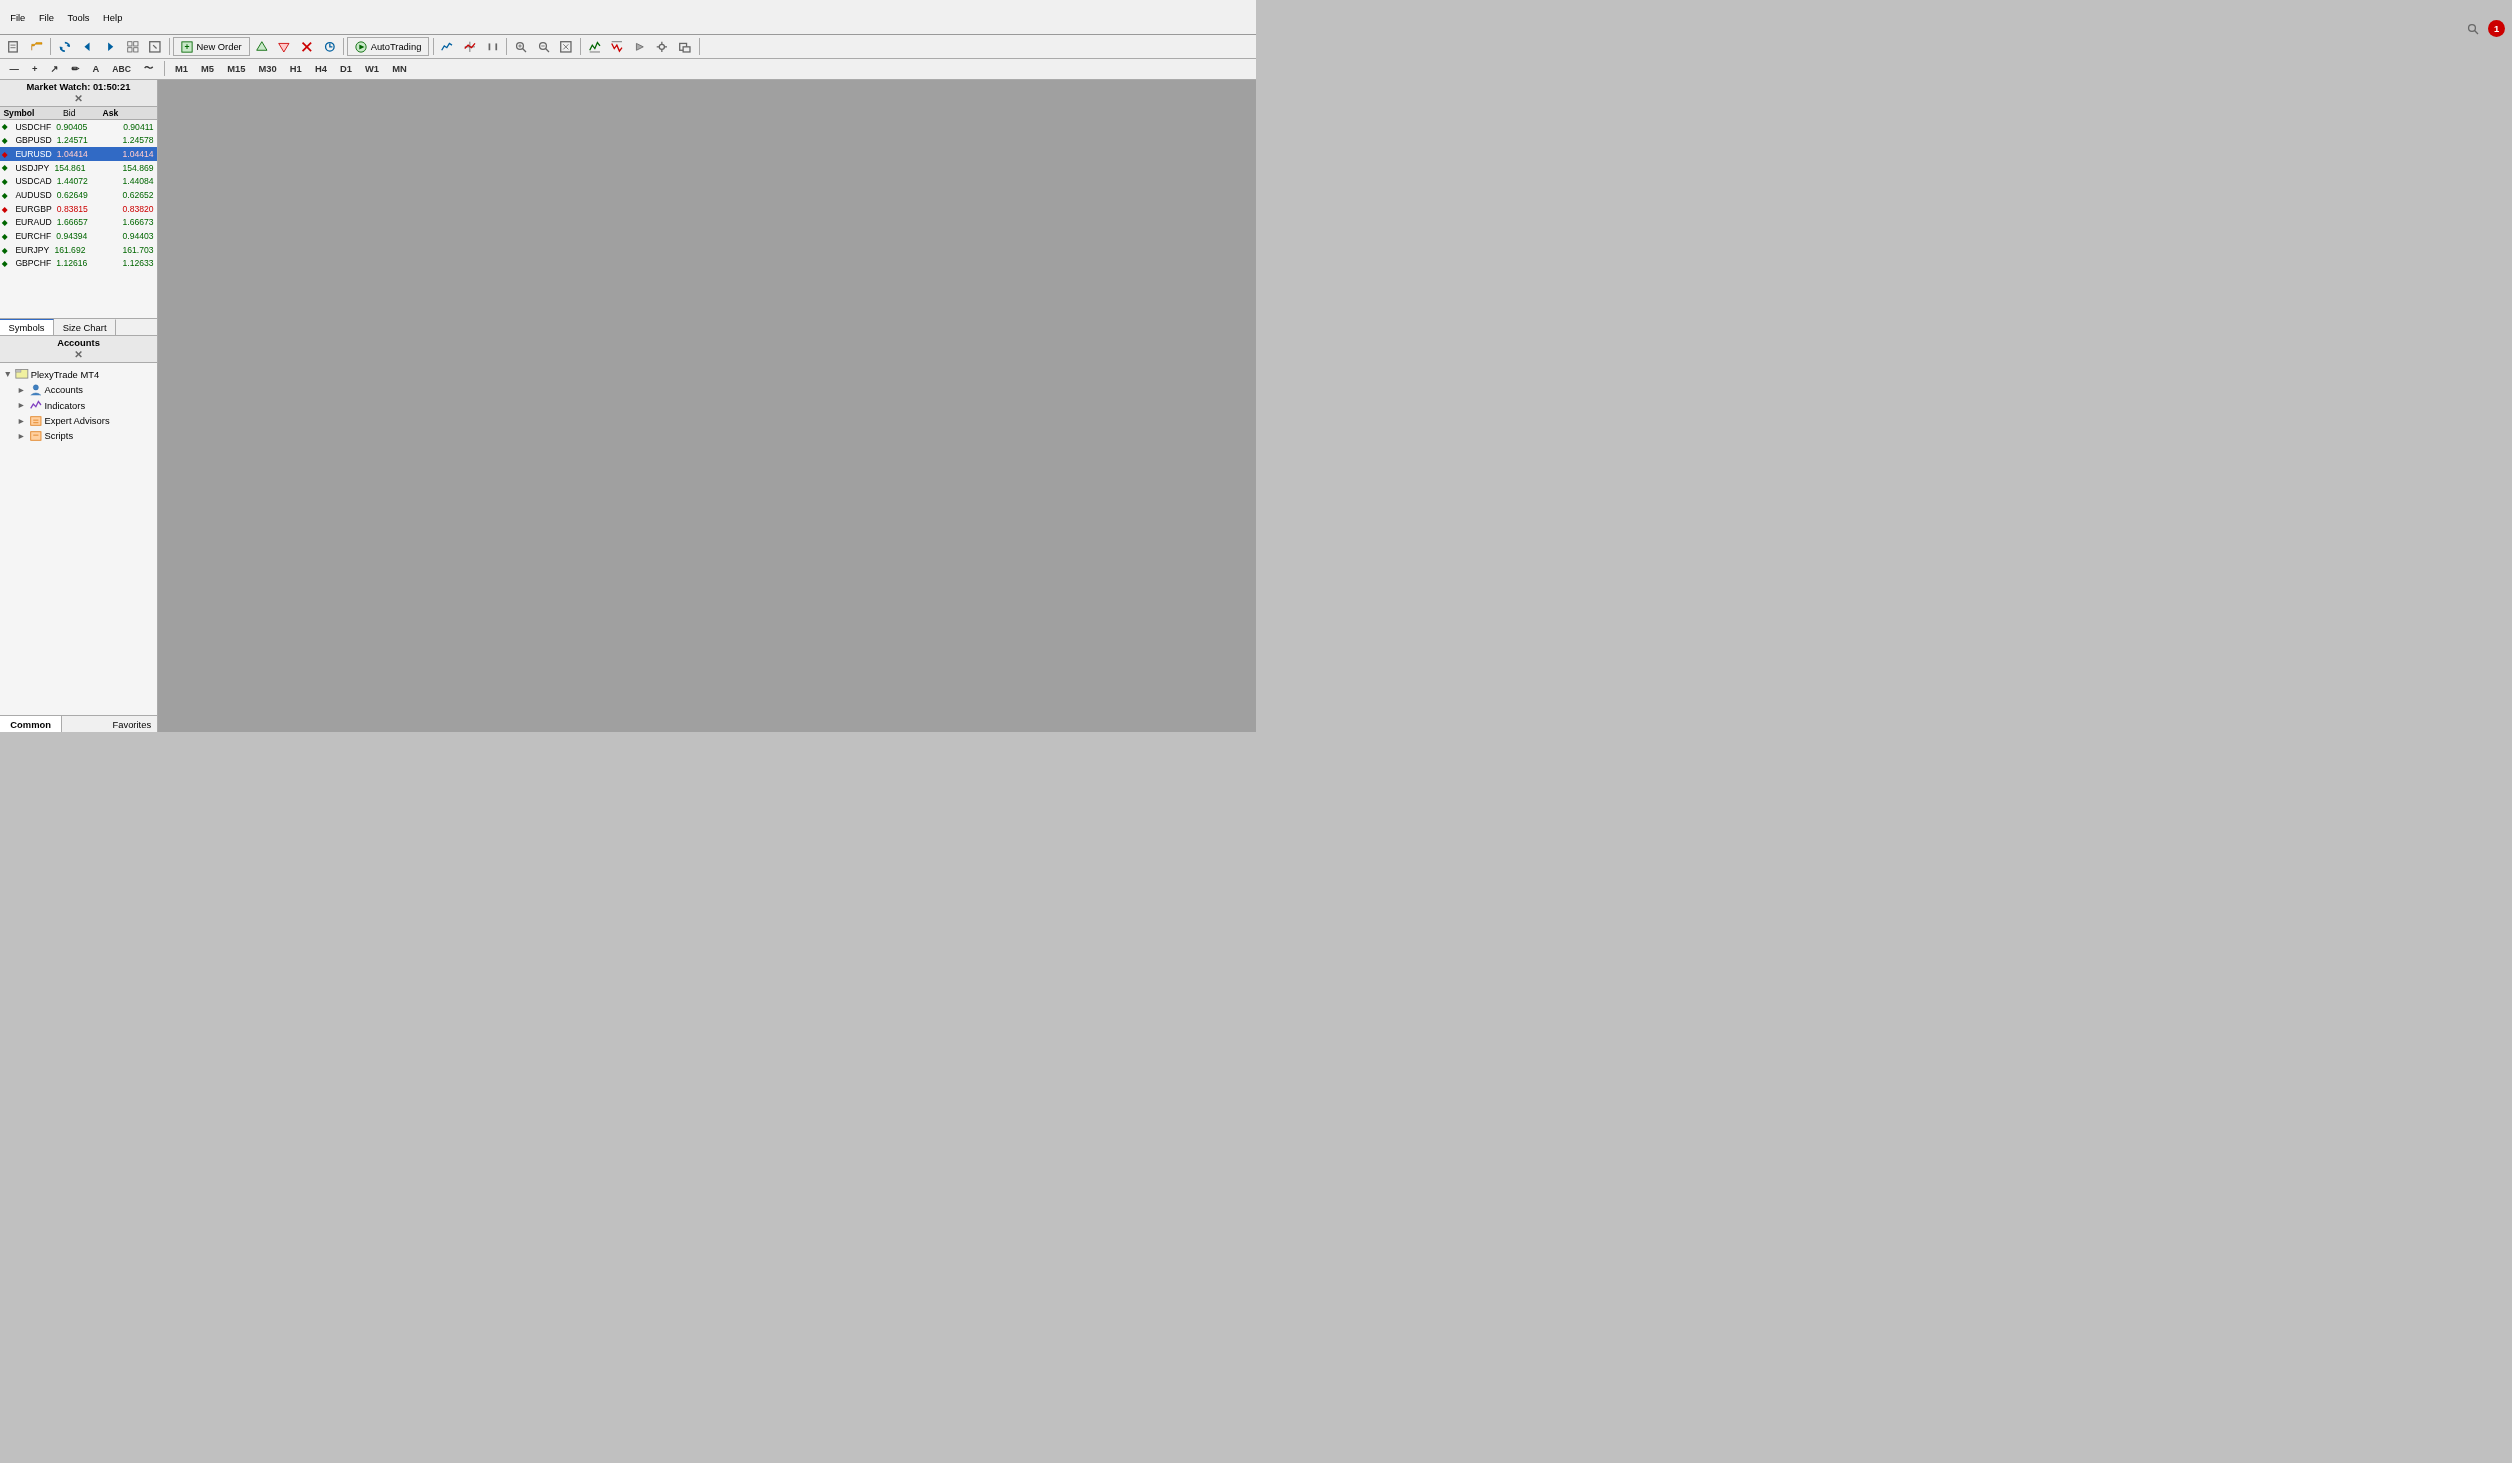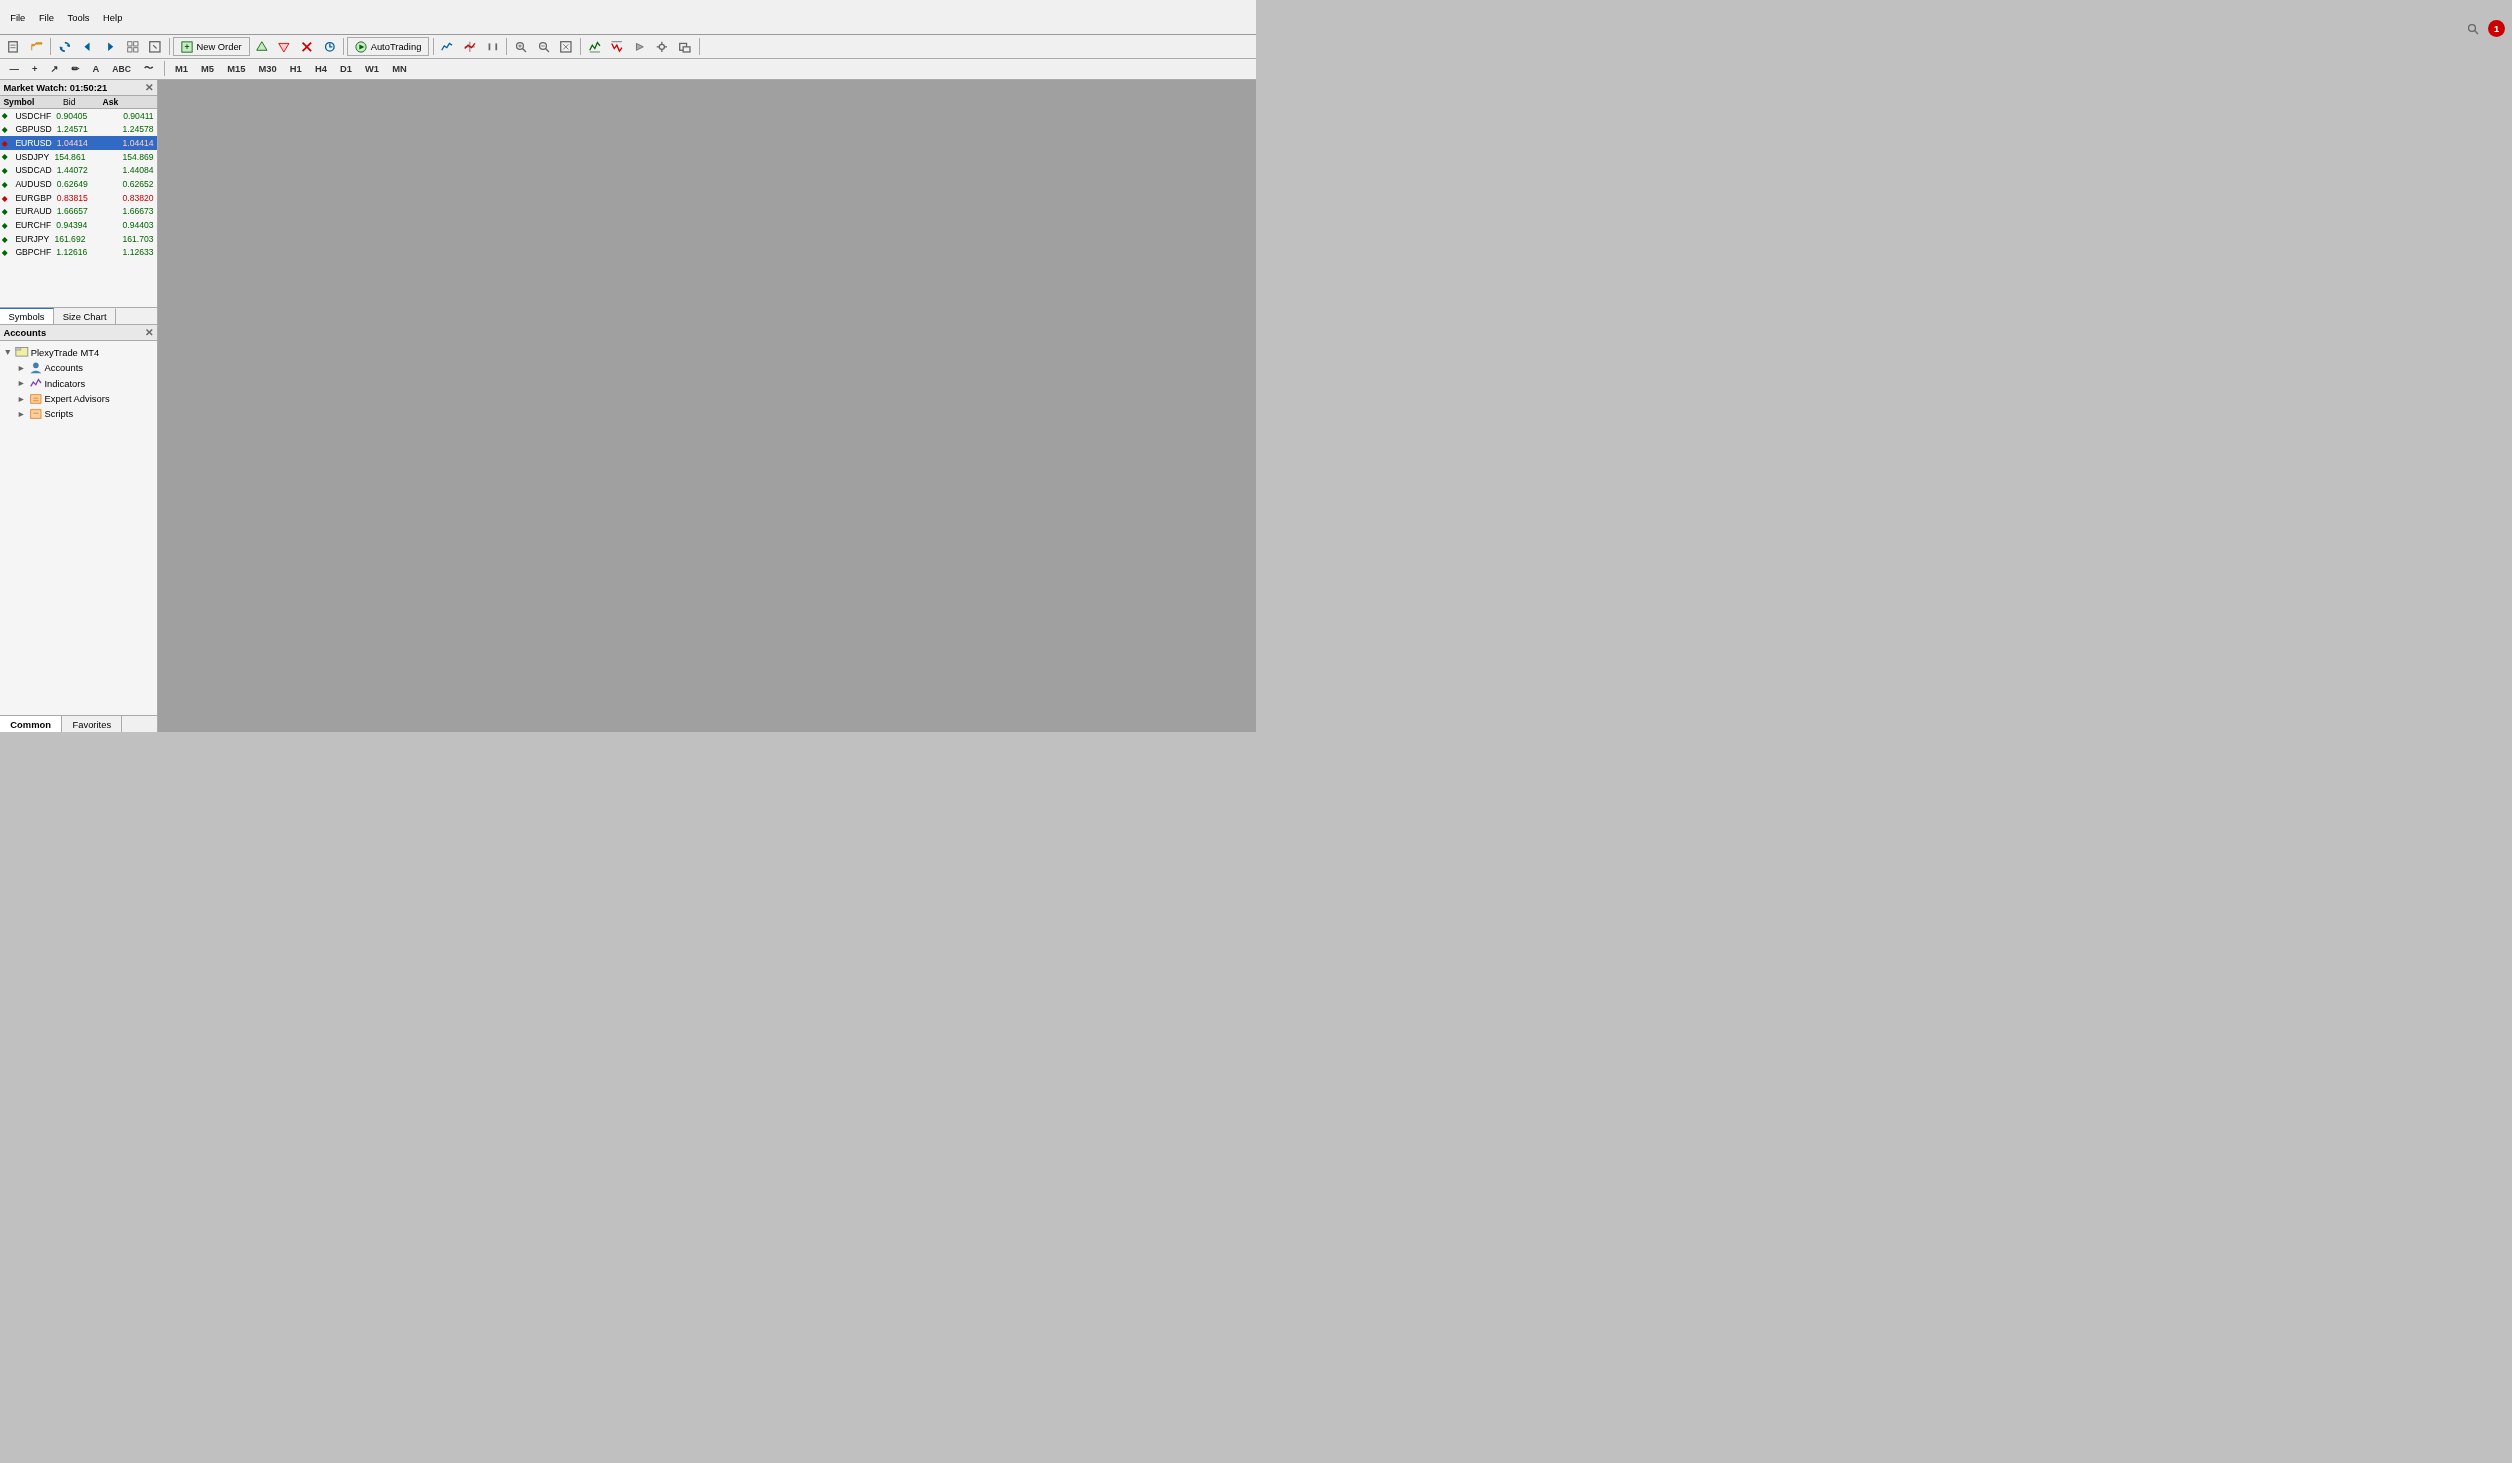--- a/index.html
+++ b/index.html
@@ -21,21 +21,21 @@
     .tf-separator { width: 0.9px; height: 15.4px; background: #aaa; margin: 0 3.4px; }
 
     
     #main { display: flex; height: calc(732px - 62px - 17px); }
 
     
     #left-panel { width: 158px; display: flex; flex-direction: column; border-right: 1.7px solid #aaa; background: #f5f5f5; }
 
     
     #market-watch { flex: 0 0 auto; border-bottom: 1.7px solid #aaa; }
-    .panel-header { display: flex; justify-content: space-between; align-items: center; background: #e8e8e8; border-bottom: 0.9px solid #aaa; padding: 1.7px 3.4px; font-size: 9.4px; font-weight: bold; }
+    .panel-header { display: flex; justify-content: space-between; align-items: center; background: #e8e8e8; border-bottom: 0.9px solid #aaa; padding: 1.7px 3.4px; font-size: 9.4px; font-weight: bold; flex-direction: column; }
     .panel-close { cursor: pointer; font-size: 10.3px; color: #666; }
     .mw-col-header { display: flex; background: #ddd; border-bottom: 0.9px solid #aaa; }
     .mw-col-symbol { flex: 1; padding: 0.9px 3.4px; font-weight: bold; font-size: 8.6px; }
     .mw-col-bid { width: 60px; text-align: center; padding: 0.9px 3.4px; font-weight: normal; font-size: 8.6px; }
     .mw-col-ask { width: 51px; padding: 0.9px 3.4px; font-weight: bold; font-size: 8.6px; }
     .mw-row { display: flex; align-items: center; height: 13.7px; }
     .mw-row.selected { background: #316ac5; color: white; }
     .mw-row.selected .price-down { color: #ffcccc; }
     .mw-symbol { flex: 1; padding: 0 1.7px 0 15.4px; font-size: 8.6px; position: relative; }
     .mw-bid { width: 60px; text-align: left; padding: 0 3.4px; font-size: 8.6px; }
@@ -49,21 +49,21 @@
     .panel-tab.active { border-top-color: #316ac5; background: white; }
 
     
     #navigator { flex: 1; overflow: hidden; display: flex; flex-direction: column; }
     .nav-tree { flex: 1; padding: 3.4px; overflow-y: auto; }
     .nav-item-expandable { display: flex; align-items: center; gap: 1.7px; cursor: pointer; padding: 0.9px 0; }
     .nav-expand { width: 10.3px; font-size: 8.6px; color: #666; }
     .nav-icon { width: 13.7px; height: 13.7px; display: inline-flex; align-items: center; justify-content: center; }
     .nav-label { font-size: 9.4px; }
     .nav-subtree { padding-left: 13.7px; }
-    .nav-tabs-bottom { display: flex; background: #f0f0f0; border-top: 0.9px solid #aaa; flex-shrink: 0; }
+    .nav-tabs-bottom { display: flex; background: #f0f0f0; border-top: 0.9px solid #aaa; flex-shrink: 0; gap: 40px; }
     .nav-tab { padding: 2.6px 10.3px; cursor: pointer; font-size: 9.4px; border-right: 0.9px solid #aaa; }
     .nav-tab.active { background: white; font-weight: bold; }
 
     
     #chart-area { flex: 1; background: #a0a0a0; position: relative; }
 
     
     #terminal { height: 154px; border-top: 1.7px solid #888; background: #f5f5f5; display: flex; flex-direction: column; }
     .terminal-header { display: flex; align-items: center; background: #e8e8e8; border-bottom: 0.9px solid #aaa; min-height: 17px; padding: 0 1.7px; }
     .terminal-close { margin-right: 3.4px; cursor: pointer; }

